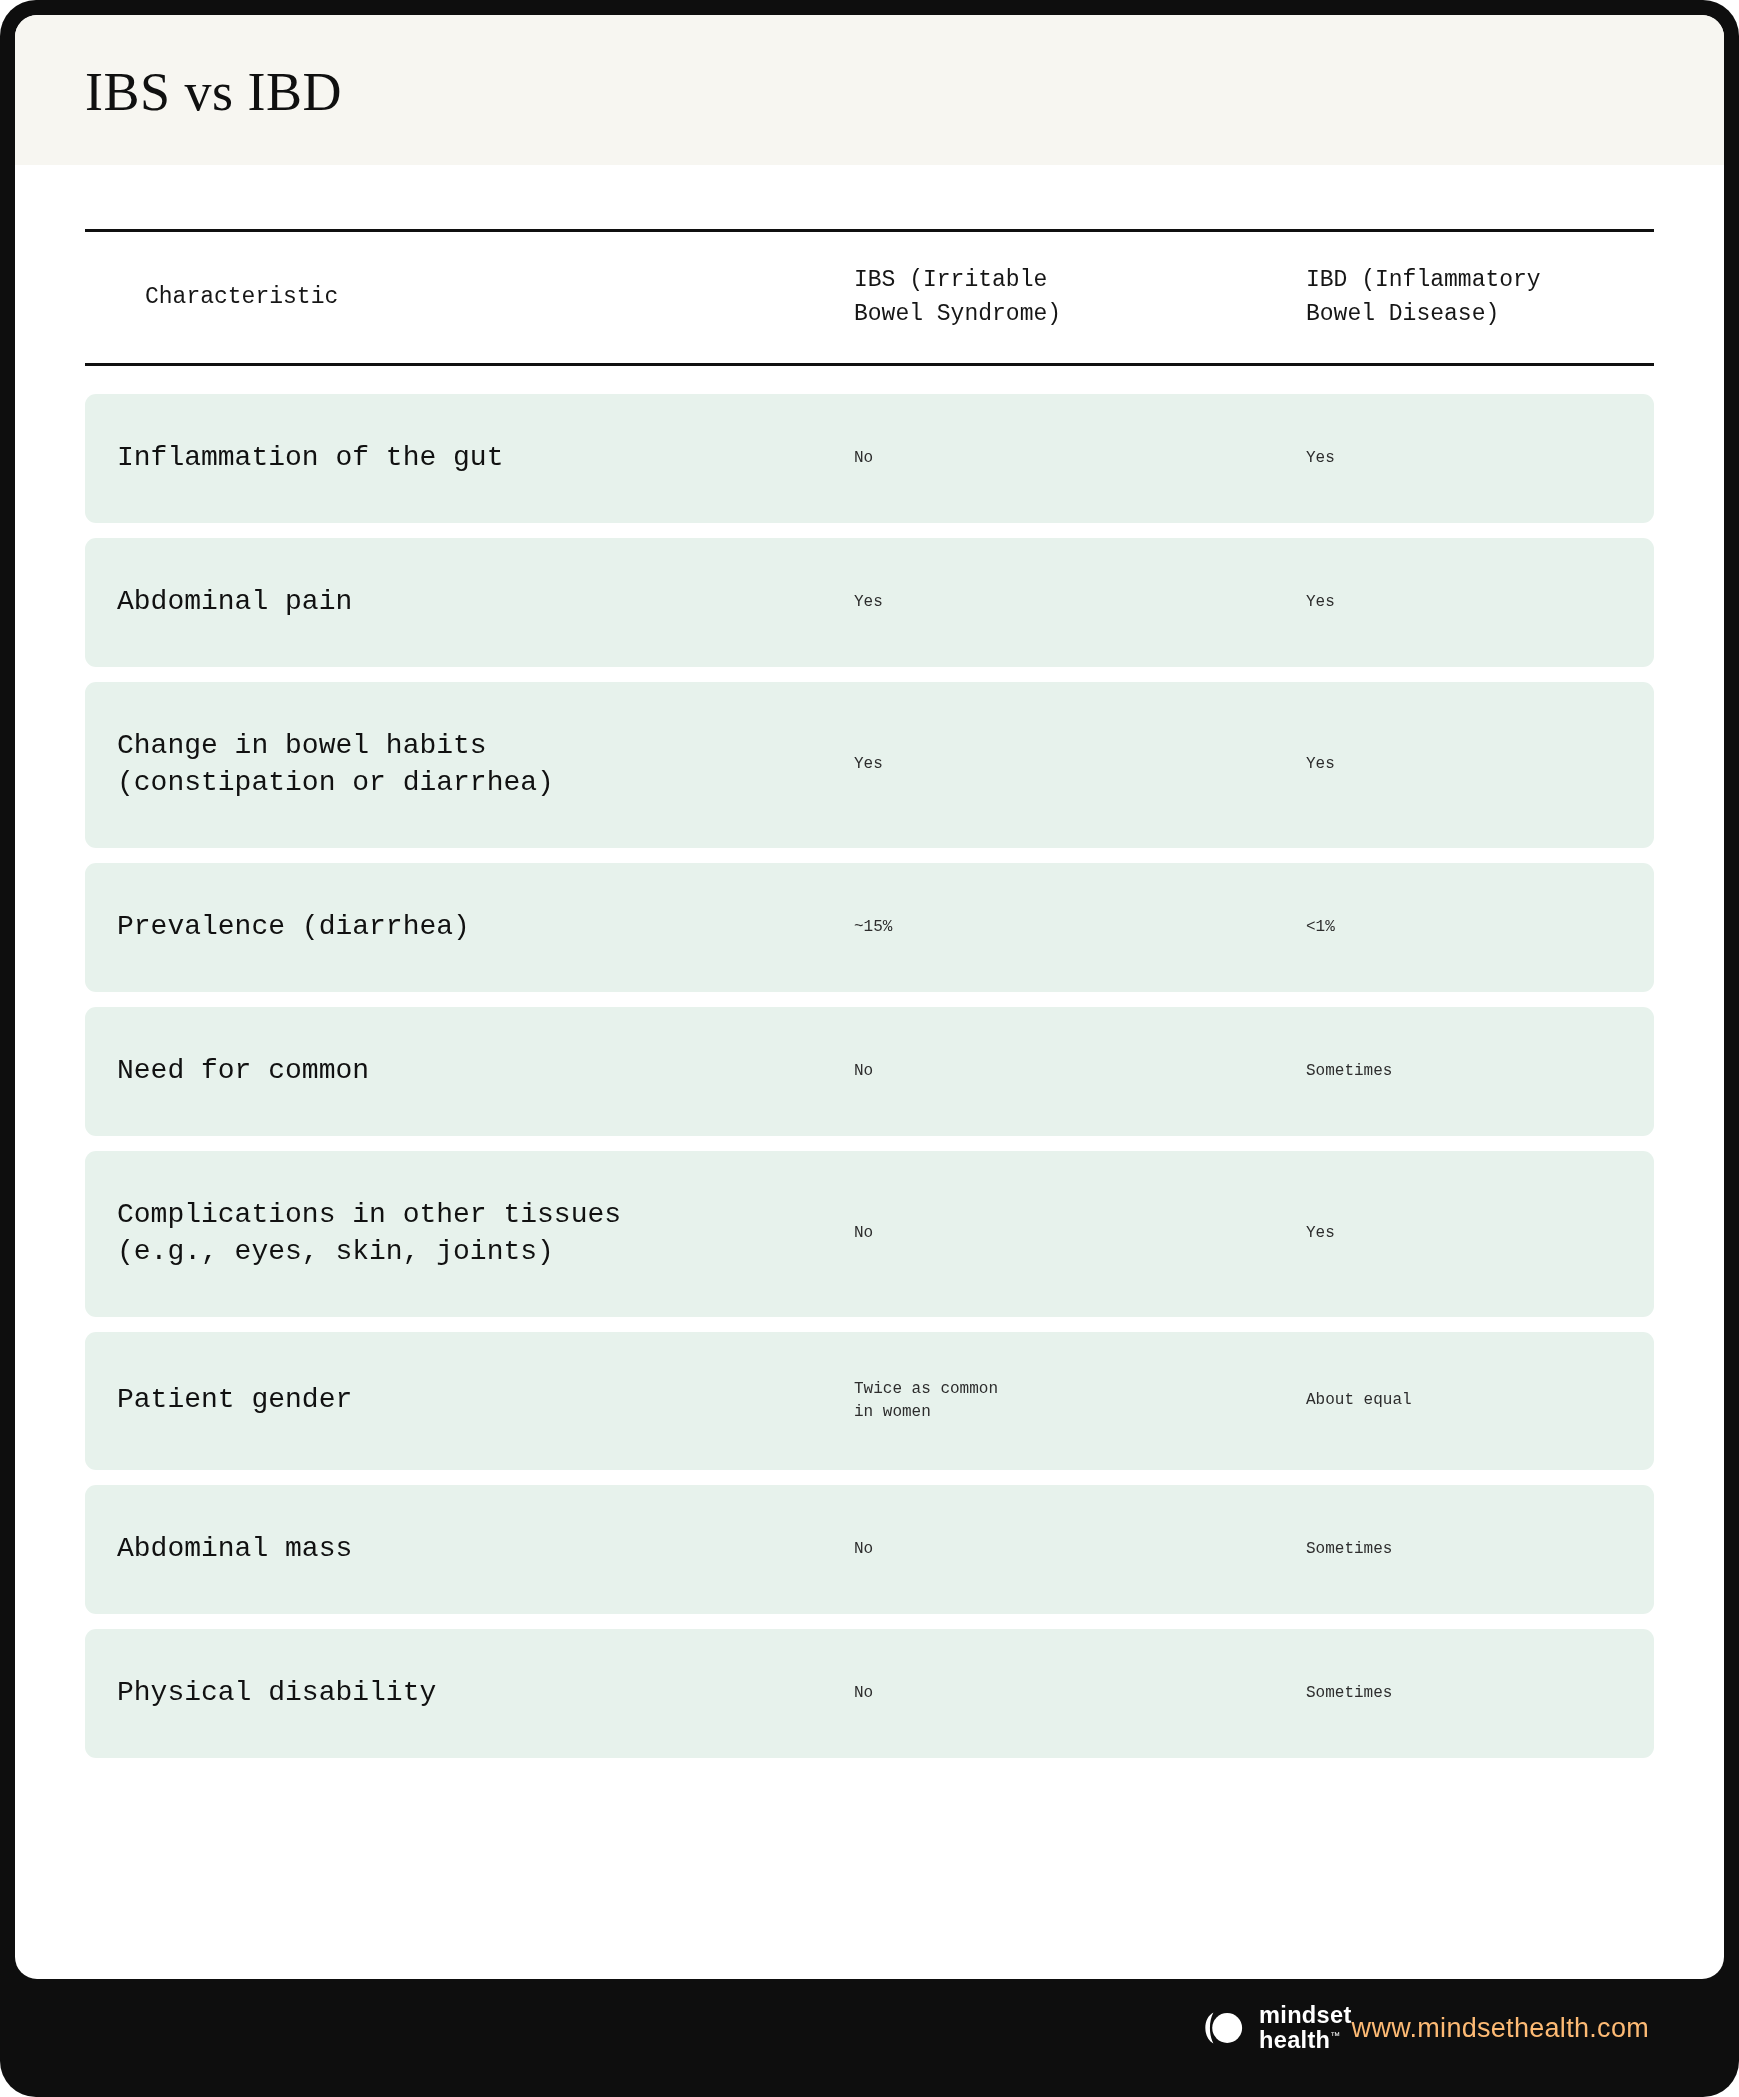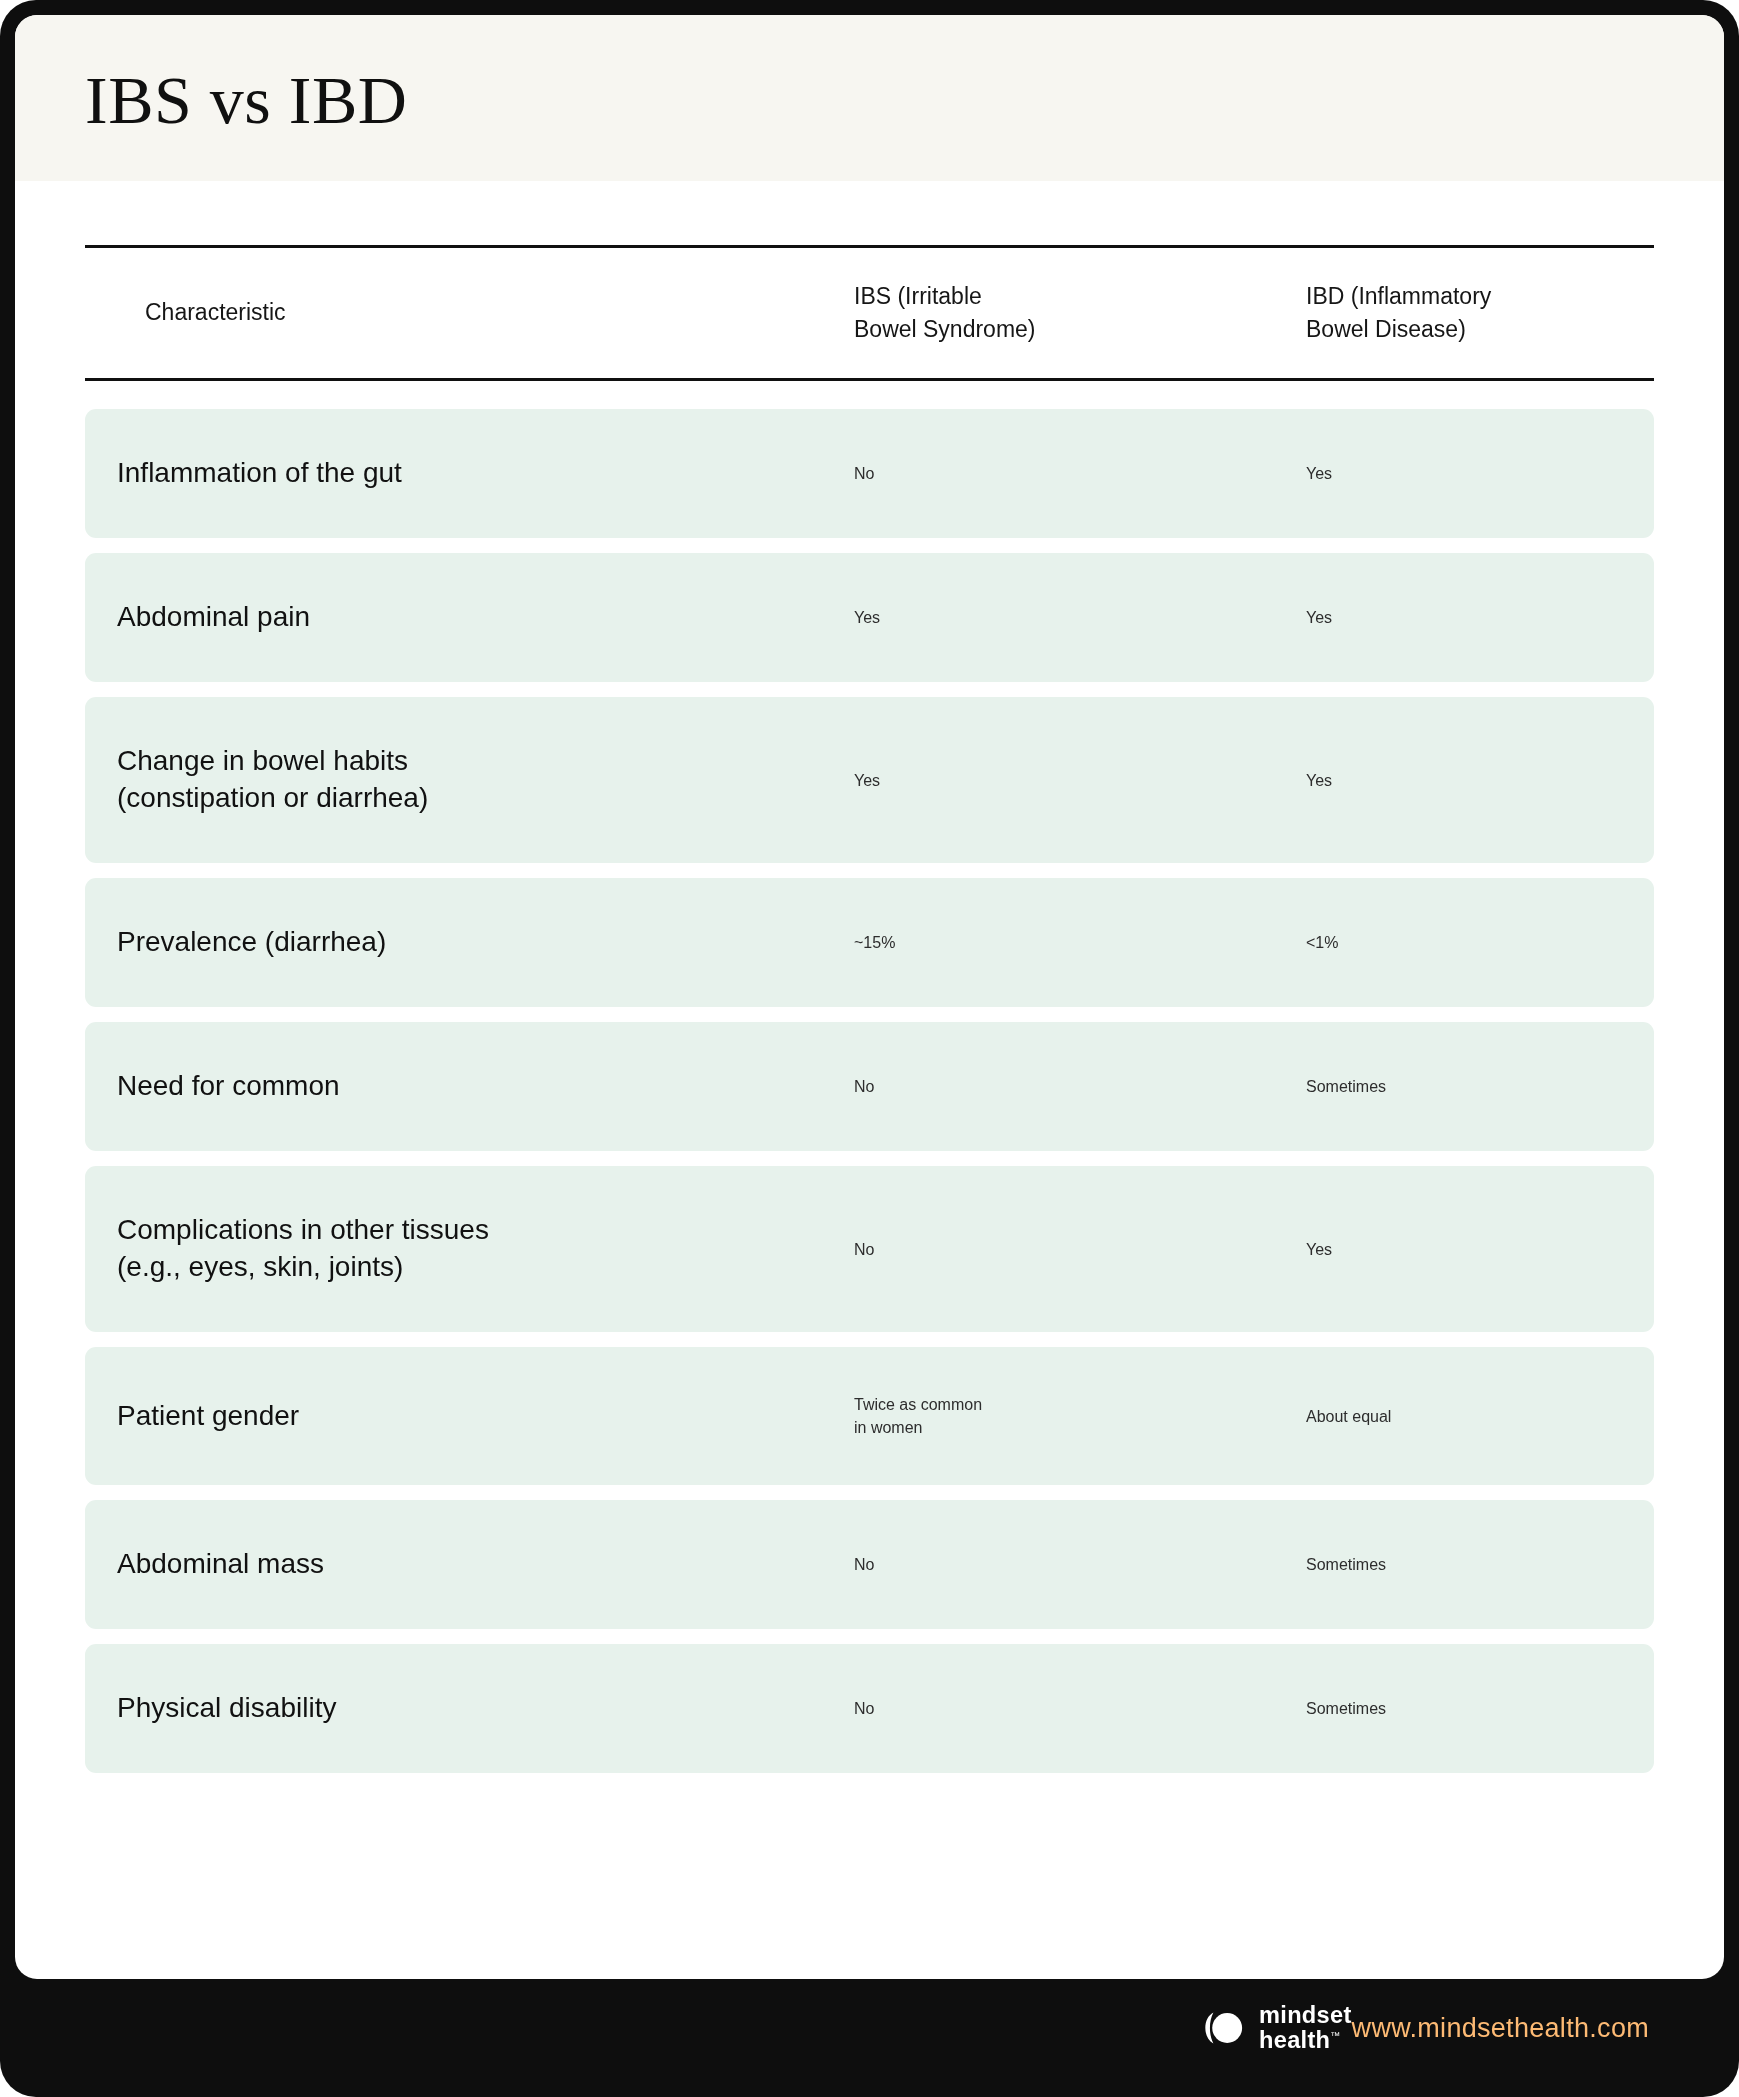--- a/index.html
+++ b/index.html
@@ -27,27 +27,28 @@
     display: flex;
     flex-direction: column;
   }
   .title-band {
     background: #f7f6f1;
     padding: 48px 70px 43px 70px;
   }
   .page-title {
     font-family: "Liberation Serif", "DejaVu Serif", serif;
     font-weight: 400;
-    font-size: 68px;
+    font-size: 54px;
     letter-spacing: 0.5px;
     color: #101010;
     line-height: 1.1;
   }
   .content {
     padding: 0 70px;
+    font-family: Liberation Mono, monospace;
   }
   .rule {
     border: none;
     border-top: 3px solid #101010;
     margin: 0;
   }
   .rule-top { margin-top: 64px; }
   .table-head {
     display: grid;
     grid-template-columns: 769px 452px 1fr;

